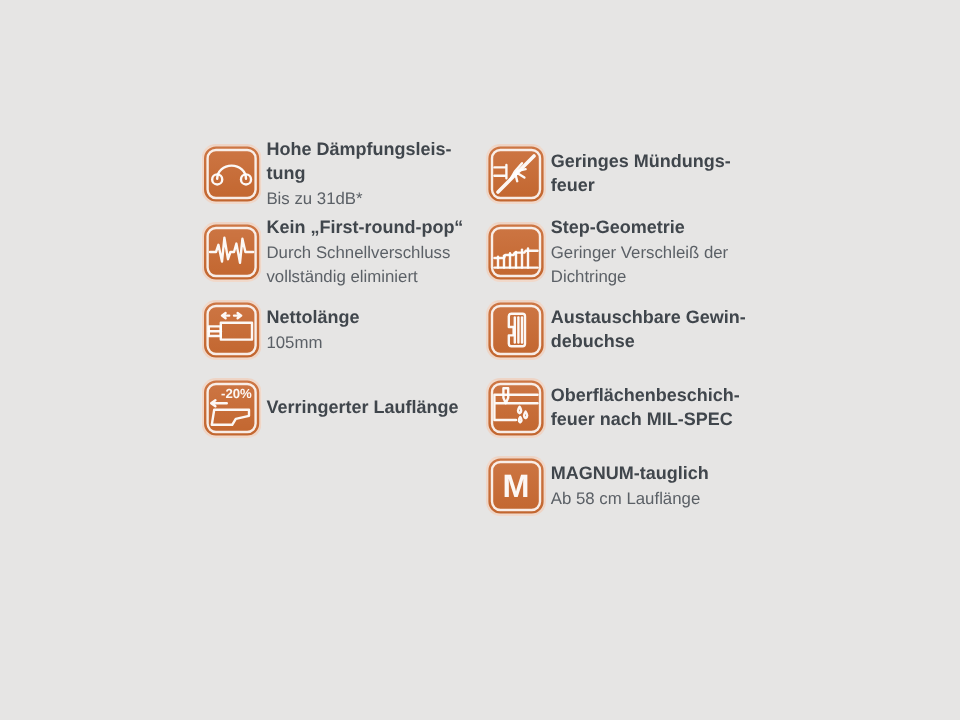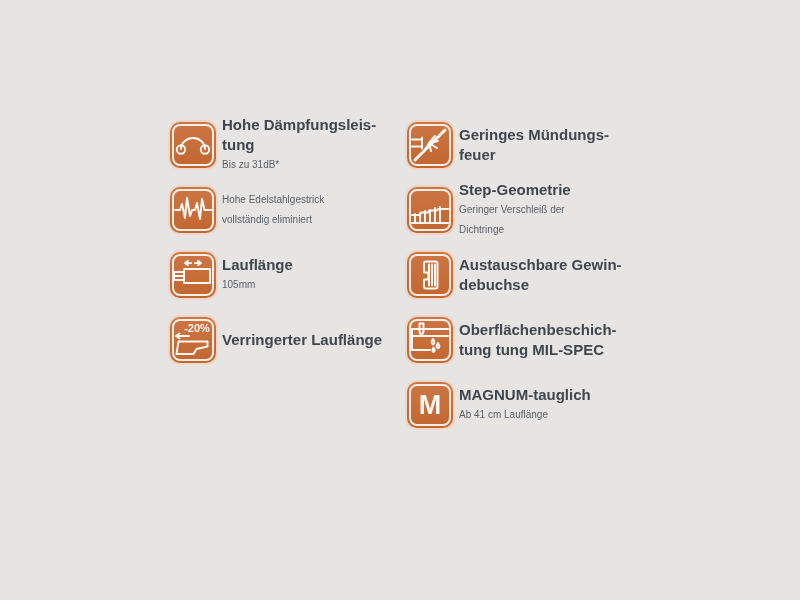--- a/index.html
+++ b/index.html
@@ -27,21 +27,21 @@
     border:2px solid rgba(255,255,255,0.88);
     border-radius:8px;
   }
   .icon svg{position:absolute;inset:0;width:100%;height:100%;}
   .txt{padding-top:1px;min-width:0;}
   .title{
     font-size:15px;font-weight:bold;line-height:20px;
     color:#40464c;white-space:pre-line;
   }
   .body{
-    font-size:10px;line-height:20px;
+    font-size:14px;line-height:20px;
     color:#5b6066;white-space:pre-line;
   }
   .g{fill:none;stroke:#fff;stroke-width:2;stroke-linecap:round;stroke-linejoin:round;opacity:.95;}
   .g-fill{fill:#fff;stroke:#fff;stroke-width:1.5;stroke-linejoin:round;opacity:.95;}
   .g-thick{fill:none;stroke:#fff;stroke-width:3;stroke-linecap:round;opacity:.95;}
   .g-text{fill:#fff;font-family:"Liberation Sans",sans-serif;font-weight:bold;opacity:.95;}
 </style>
 </head>
 <body>
 
@@ -64,37 +64,38 @@
       </div>
     </div>
 
     <div class="row">
       <span class="icon">
         <svg viewBox="0 0 46 46">
           <polyline class="g" points="5,23 10,23 12,17 15,31 17,11 20,29 22,23 25,23 27,16 30,32 32,12 34.5,23 41,23"></polyline>
         </svg>
       </span>
       <div class="txt">
-        <div class="body">Hohe Edelstahlgestrick
+        <div class="title">Kein „First-round-pop“</div>
+        <div class="body">Durch Schnellverschluss
 vollständig eliminiert</div>
       </div>
     </div>
 
     <div class="row">
       <span class="icon">
         <svg viewBox="0 0 46 46">
           <path class="g" d="M15 11 h6 M18 8.8 l-3 2.2 3 2.2"></path>
           <path class="g" d="M25 11 h6 M28 8.8 l3 2.2 -3 2.2"></path>
           <rect class="g" x="4" y="20" width="10" height="8"></rect>
           <line class="g" x1="4" y1="24" x2="14" y2="24"></line>
           <rect class="g" x="14" y="17" width="26" height="14"></rect>
         </svg>
       </span>
       <div class="txt">
-        <div class="title">Lauflänge</div>
+        <div class="title">Nettolänge</div>
         <div class="body">105mm</div>
       </div>
     </div>
 
 
     <div class="row">
       <span class="icon">
         <svg viewBox="0 0 46 46">
           <text class="g-text" x="27" y="15" text-anchor="middle" font-size="11">-20%</text>
           <path class="g" d="M19 19 H6 M9.5 16.5 L6 19 l3.5 2.5"></path>
@@ -168,31 +169,31 @@
         <svg viewBox="0 0 46 46">
           <path class="g" d="M5 12 h36 M5 19 h36 M5 12 v21 h18"></path>
           <path class="g" d="M12.5 6.5 h4 M12.5 6.5 v8 l2 4.5 2 -4.5 v-8"></path>
           <path class="g" d="M26 22 c-1.8 2.6 -1.8 4.4 0 5.4 c1.8 -1 1.8 -2.8 0 -5.4 z"></path>
           <path class="g" d="M31 26 c-1.8 2.6 -1.8 4.4 0 5.4 c1.8 -1 1.8 -2.8 0 -5.4 z"></path>
           <path class="g" d="M26.5 30.5 c-1.5 2.2 -1.5 3.7 0 4.5 c1.5 -0.8 1.5 -2.3 0 -4.5 z"></path>
         </svg>
       </span>
       <div class="txt">
         <div class="title">Oberflächenbeschich-
-tung tung MIL-SPEC</div>
+feuer nach MIL-SPEC</div>
         <div class="body"></div>
       </div>
     </div>
 
     <div class="row">
       <span class="icon">
         <svg viewBox="0 0 46 46">
           <text class="g-text" x="23" y="32" text-anchor="middle" font-size="27">M</text>
         </svg>
       </span>
       <div class="txt">
         <div class="title">MAGNUM-tauglich</div>
-        <div class="body">Ab 41 cm Lauflänge</div>
+        <div class="body">Ab 58 cm Lauflänge</div>
       </div>
     </div>
 
   </div>
 </div>
 
 </body></html>

